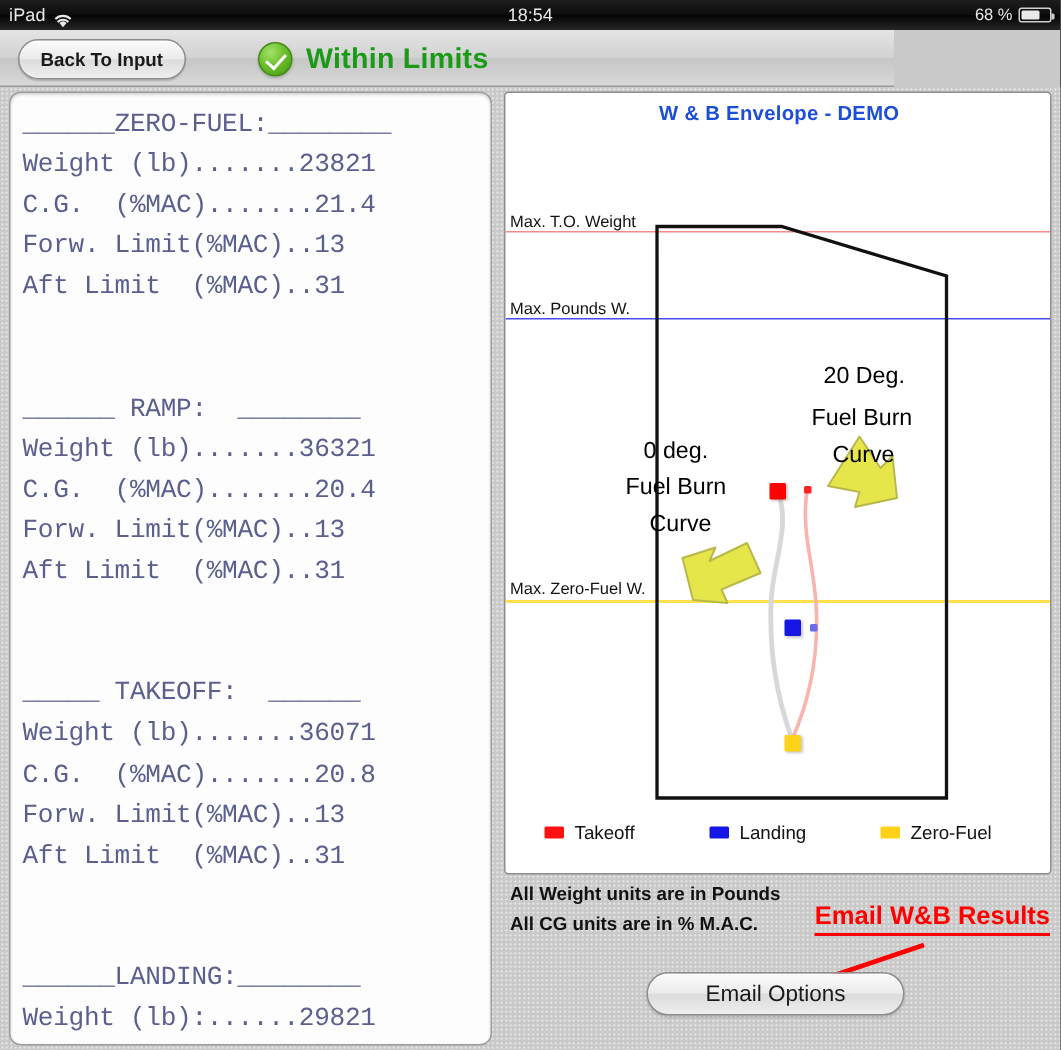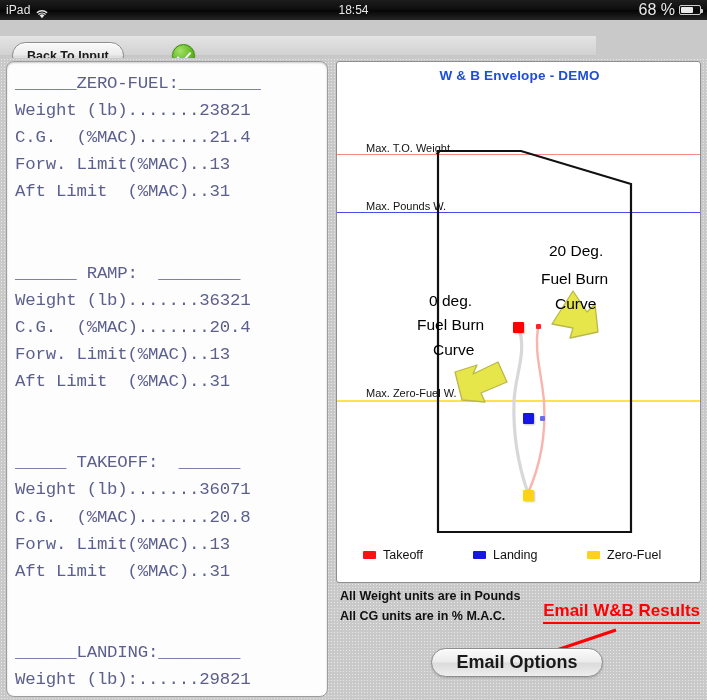--- a/index.html
+++ b/index.html
@@ -13,29 +13,29 @@
 
   
   .statusbar {
     position: absolute; left: 0; top: 0; width: 707px; height: 20px;
     background: linear-gradient(to bottom, #1d1d1d 0%, #0d0d0d 48%, #050505 52%, #252525 100%);
     color: #e8e8e8; font-size: 12px; line-height: 20px;
   }
   .sb-left { position: absolute; left: 6px; top: 0; display: flex; align-items: center; gap: 5px; height: 20px; }
   .sb-device { font-size: 12px; letter-spacing: .1px; }
   .sb-center { position: absolute; left: 0; top: 0; width: 707px; text-align: center; font-size: 12px; }
-  .sb-right { position: absolute; right: 6px; top: 0; display: flex; align-items: center; gap: 4px; height: 20px; font-size: 16px; }
+  .sb-right { position: absolute; right: 6px; top: 0; display: flex; align-items: center; gap: 4px; height: 20px; font-size: 11px; }
   .batt { position: relative; width: 22px; height: 10px; border: 1px solid #cfcfcf; border-radius: 2px; }
   .batt::after { content:""; position:absolute; right:-3px; top:3px; width:2px; height:4px; background:#cfcfcf; border-radius:0 1px 1px 0; }
   .batt-fill { position:absolute; left:1px; top:1px; height:6px; width:12px; background:#e9e9e9; border-radius:1px; }
   .wifi { width: 14px; height: 11px; position: relative; }
 
   
   .navbar {
-    position: absolute; left: 0; top: 36px; width: 596px; height: 38px;
+    position: absolute; left: 0; top: 20px; width: 596px; height: 38px;
     background: linear-gradient(to bottom, #e4e4e4 0%, #d2d2d2 50%, #c6c6c6 51%, #d8d8d8 100%);
     border-bottom: 1px solid #9a9a9a;
   }
   .back-btn {
     position: absolute; left: 12px; top: 6px; height: 27px; padding: 0 14px;
     display: flex; align-items: center; justify-content: center;
     border: 1px solid #8d8d8d; border-radius: 14px;
     background: linear-gradient(to bottom, #fbfbfb 0%, #ebebeb 48%, #dcdcdc 52%, #efefef 100%);
     font-size: 12.5px; font-weight: bold; color: #1a1a1a;
     box-shadow: 0 1px 0 rgba(255,255,255,.7) inset, 0 1px 1px rgba(0,0,0,.18);
@@ -81,21 +81,21 @@
   .chart-box {
     position: absolute; left: 0; top: 0; width: 365px; height: 522px;
     background: #fff; border: 1px solid #8e8e8e; border-radius: 3px; overflow: hidden;
   }
   .chart-title {
     position: absolute; left: 0; top: 6px; width: 365px; text-align: center;
     font-size: 13.5px; font-weight: bold; color: #1d4ed8; letter-spacing: .2px;
     text-shadow: 0 1px 0 rgba(255,255,255,.9);
   }
   .hline { position: absolute; left: 0; height: 1px; }
-  .hlabel { position: absolute; font-size: 11px; color: #111; white-space: nowrap; margin-left: 26px; }
+  .hlabel { position: absolute; font-size: 11px; color: #111; white-space: nowrap; }
   .envelope { position: absolute; left: 0; top: 0; width: 365px; height: 522px; }
   .anno { position: absolute; font-size: 15.5px; color: #000; text-align: center; line-height: 21px; white-space: nowrap; }
   .marker { position: absolute; border-radius: 1px; box-shadow: 1px 1px 2px rgba(0,0,0,.22); }
 
   
   .legend { position: absolute; left: 0; top: 486px; width: 365px; height: 24px; }
   .legend-item { position: absolute; display: flex; align-items: center; gap: 7px; font-size: 12.5px; color: #111; }
   .legend-swatch { width: 13px; height: 8px; border-radius: 1px; }
 
   
@@ -103,21 +103,21 @@
   .email-note {
     position: absolute; right: 1px; top: 540px;
     font-size: 17px; font-weight: bold; color: #ff0000;
     border-bottom: 2.5px solid #ff0000; padding-bottom: 1px; white-space: nowrap;
   }
   .email-btn {
     position: absolute; left: 95px; top: 587px; width: 172px; height: 29px;
     display: flex; align-items: center; justify-content: center;
     border: 1px solid #8d8d8d; border-radius: 15px;
     background: linear-gradient(to bottom, #fbfbfb 0%, #ebebeb 48%, #dbdbdb 52%, #eeeeee 100%);
-    font-size: 18px; font-weight: bold; color: #1a1a1a;
+    font-size: 15px; font-weight: normal; color: #1a1a1a;
     box-shadow: 0 1px 0 rgba(255,255,255,.8) inset, 0 1px 2px rgba(0,0,0,.2);
     cursor: pointer;
   }
 </style>
 </head>
 <body>
 
 <div id="screen">
 
   <div class="statusbar">
@@ -137,20 +137,21 @@
       <span class="batt">
           <span class="batt-fill"></span>
         </span>
     </div>
   </div>
 
   <div class="navbar">
     <div class="back-btn">Back To Input</div>
     <div class="status-wrap">
       <span class="check-icon"></span>
+      <span class="status-text">Within Limits</span>
     </div>
   </div>
 
   <div class="content">
 
     <div class="results-panel">
       <pre class="results-text">______ZERO-FUEL:________
 Weight (lb).......23821
 C.G.  (%MAC).......21.4
 Forw. Limit(%MAC)..13

